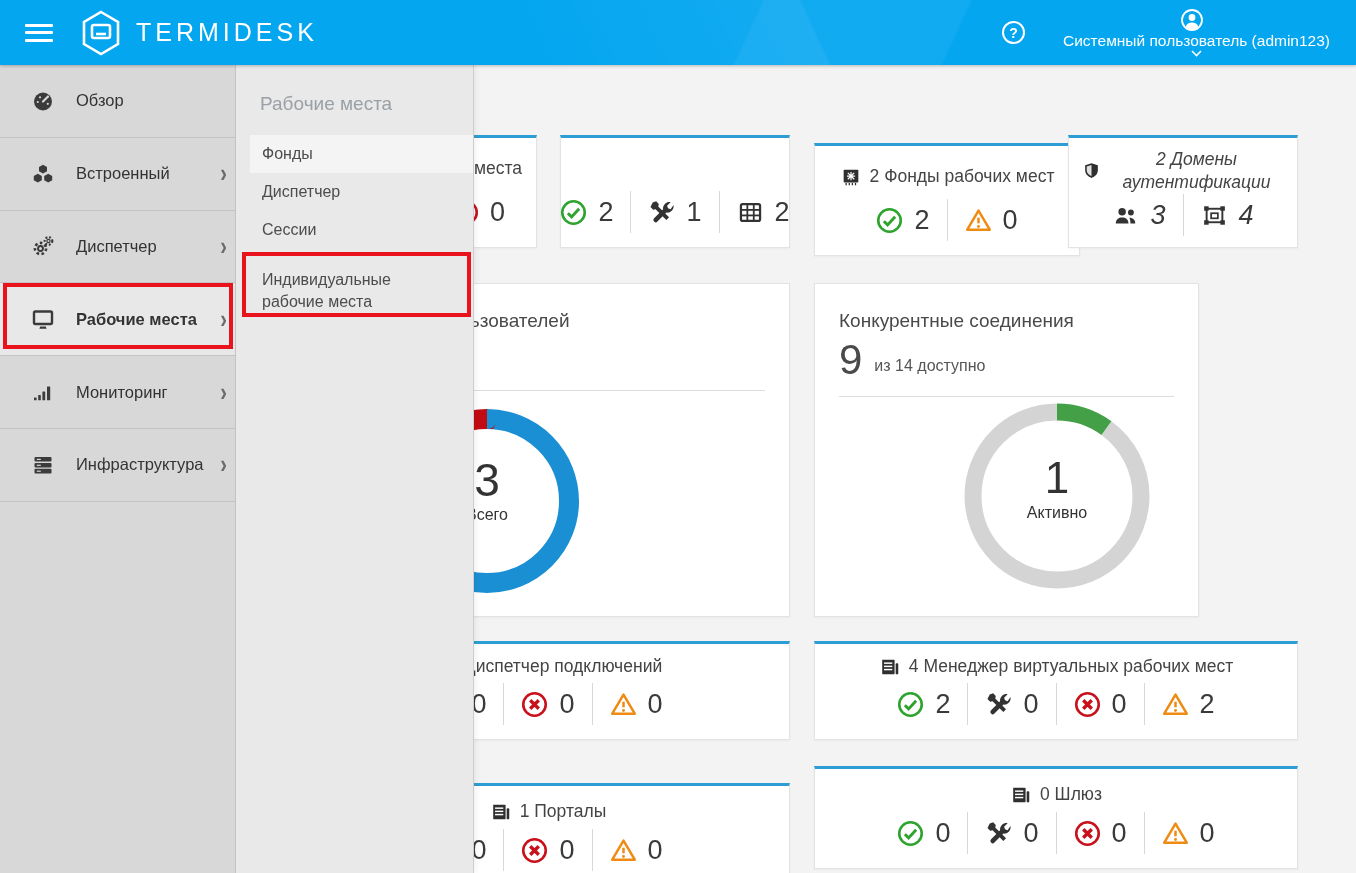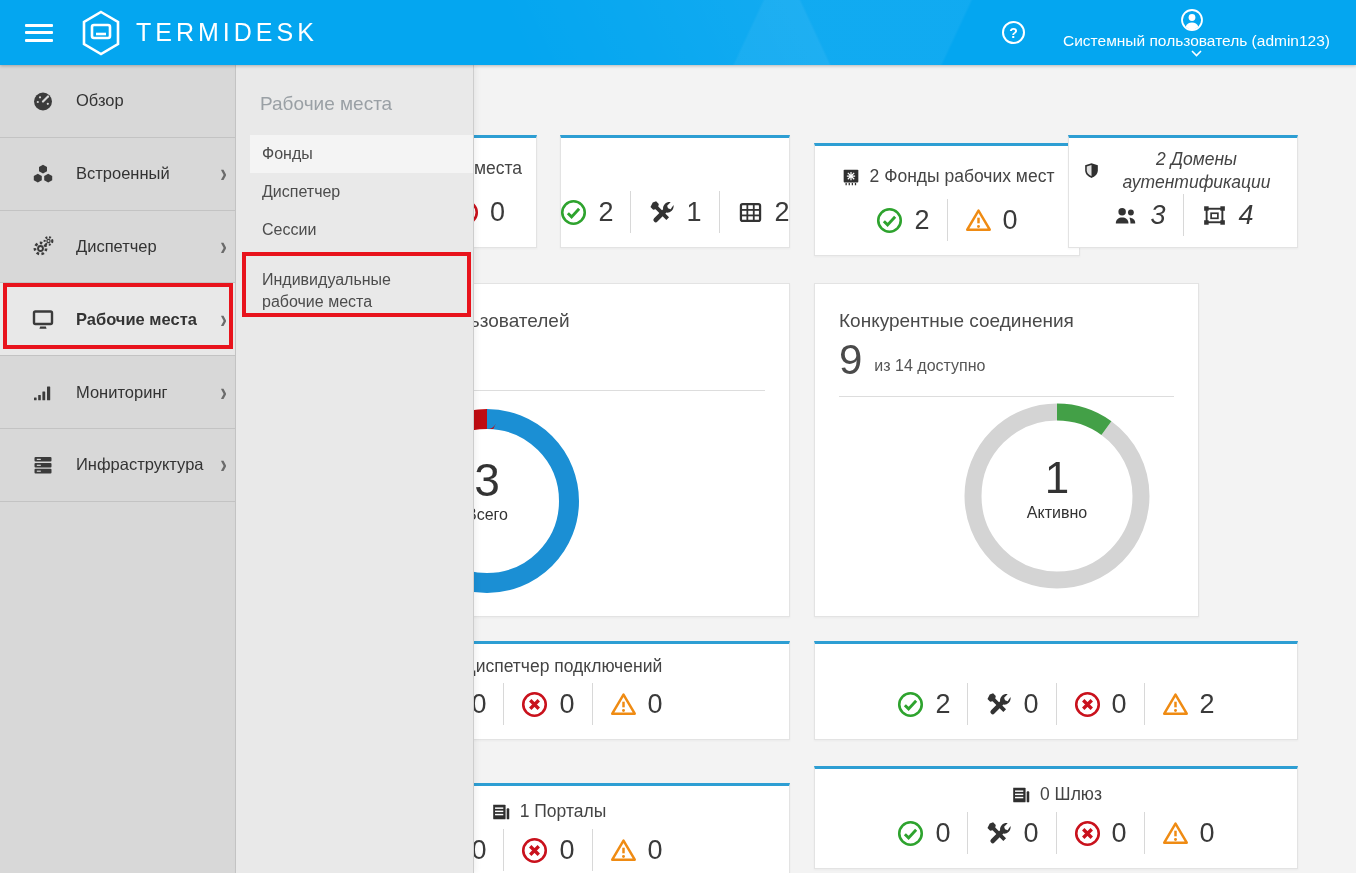--- a/index.html
+++ b/index.html
@@ -355,20 +355,30 @@
         <path d="M12 3.2L22 20.2H2z" stroke-width="2.2" stroke-linejoin="round"></path>
         <line x1="12" y1="9.5" x2="12" y2="14.5" stroke-width="2.2"></line>
           <circle cx="12" cy="17.3" r="1.3" fill="currentColor" stroke="none"></circle>
       </svg>
       <span class="st-val">0</span>
     </div>
   </div>
 </section>
 
 <section class="card topline stat-card" style="left:814px; top:641px; width:484px; height:99px; padding-top:8px;">
+  <div class="card-title">
+    <svg class="t-icon" viewBox="0 0 24 24" fill="currentColor">
+      <path d="M3.5 4h12.5a1 1 0 0 1 1 1v14a1 1 0 0 1-1 1H4.5a1 1 0 0 1-1-1z"></path>
+      <rect x="18.2" y="8" width="2.8" height="12" rx="1"></rect>
+      <rect x="5.5" y="7" width="9" height="1.6" fill="#fff"></rect>
+        <rect x="5.5" y="10.5" width="9" height="1.6" fill="#fff"></rect>
+        <rect x="5.5" y="14" width="9" height="1.6" fill="#fff"></rect>
+    </svg>
+    <span>4 Менеджер виртуальных рабочих мест</span>
+  </div>
   <div class="stats">
     <div class="stat">
       <svg class="st-icon c-green" viewBox="0 0 24 24" fill="none" stroke="currentColor">
         <circle cx="12" cy="12" r="10" stroke-width="2.3"></circle>
           <path d="M7 12.6l3.3 3.3L17 8.6" stroke-width="2.6"></path>
       </svg>
       <span class="st-val">2</span>
     </div>
     <div class="vline"></div>
     <div class="stat">

